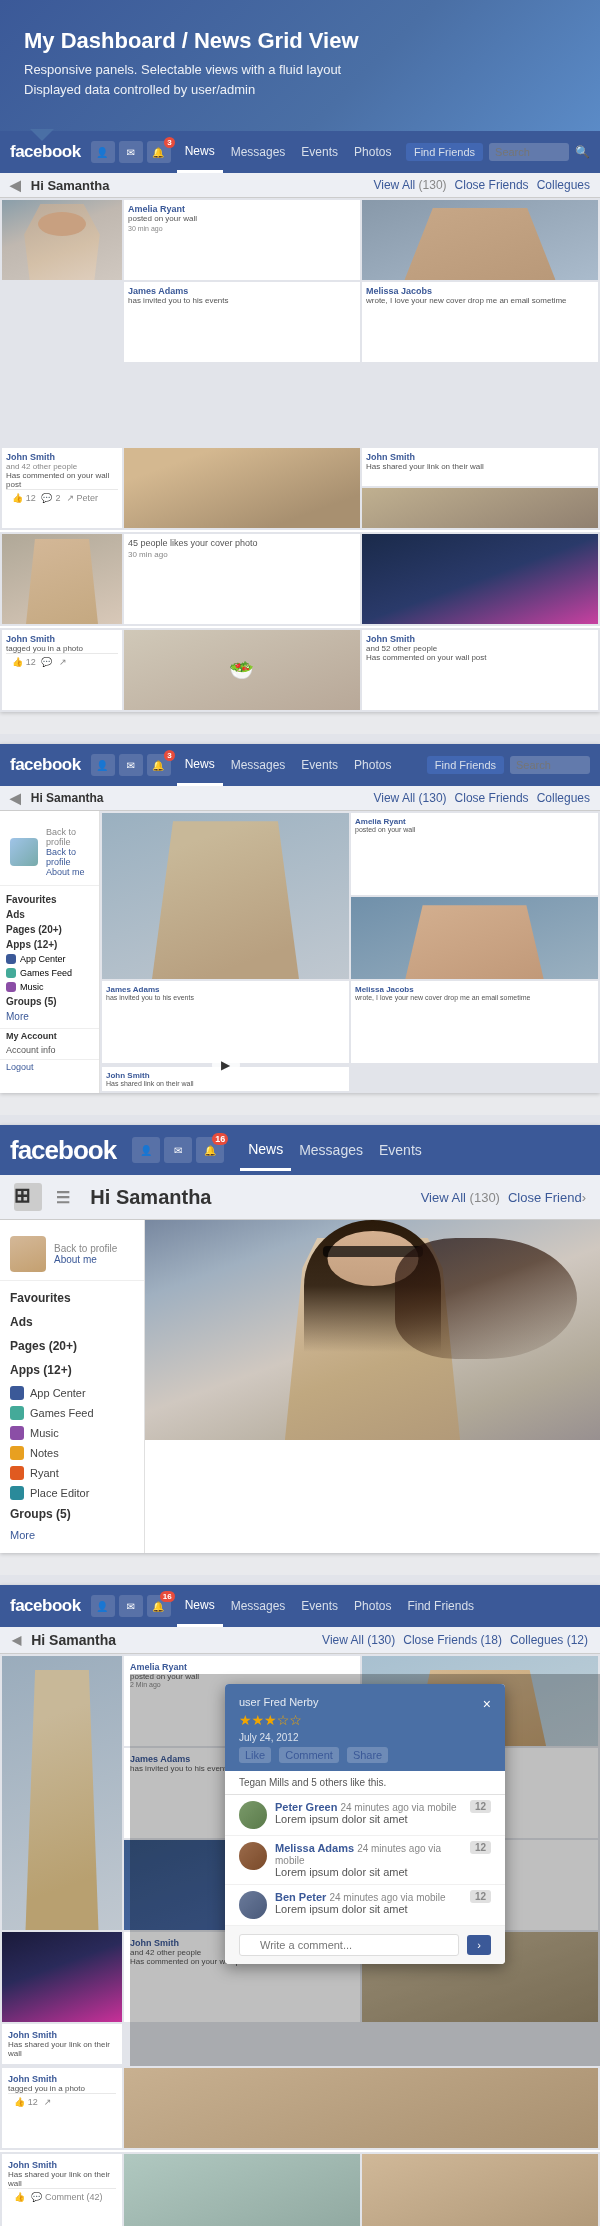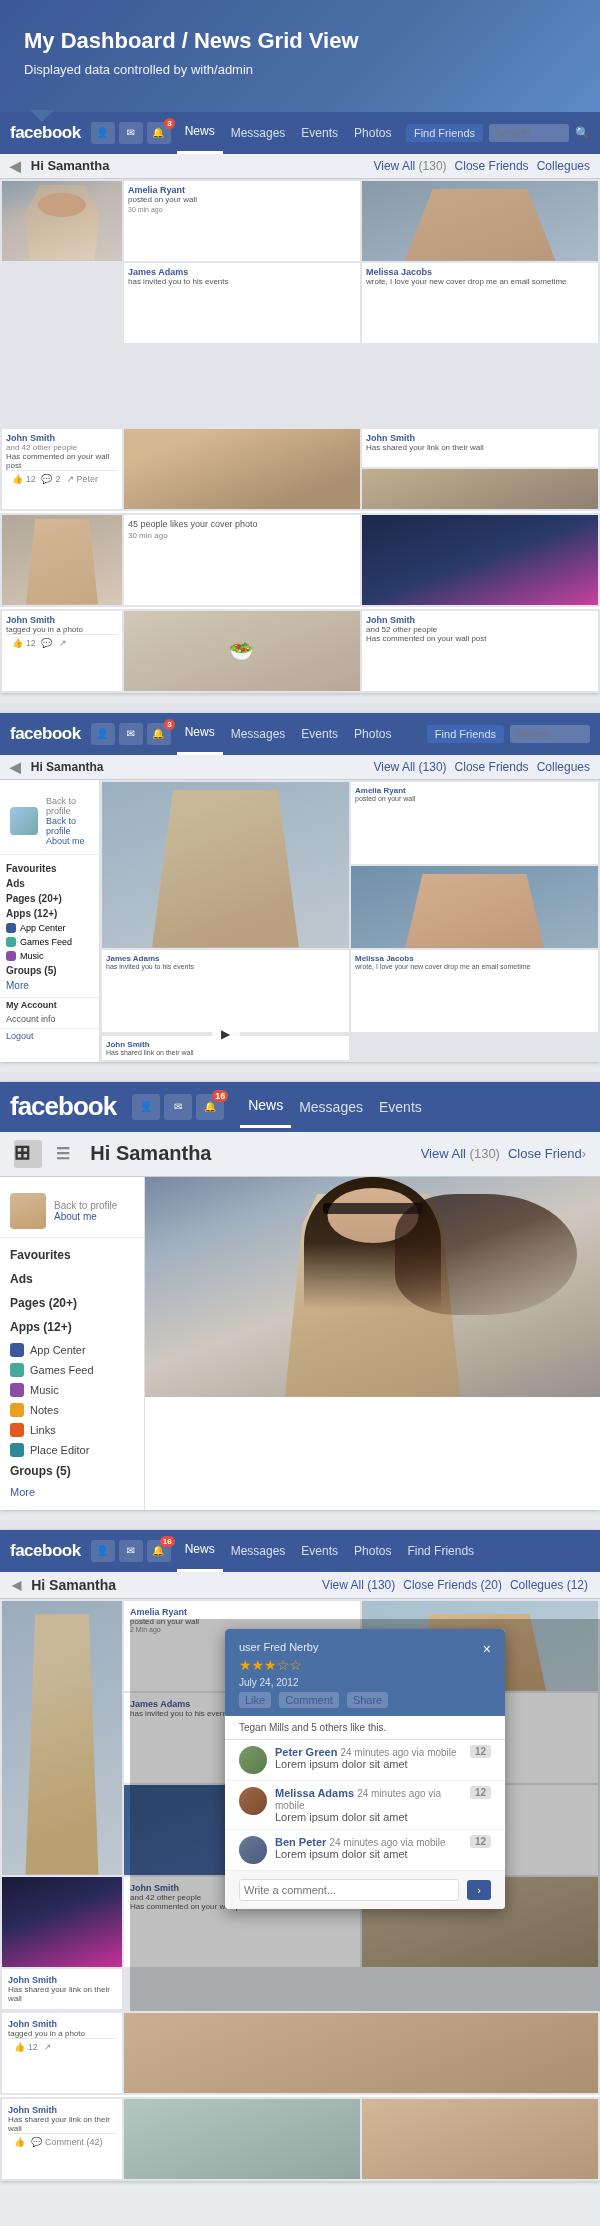--- a/index.html
+++ b/index.html
@@ -64,21 +64,21 @@
       font-size: 18px;
       font-weight: bold;
       color: #333;
     }
     .hi-bar-icon { color: #888; font-size: 14px; }
     .hi-bar-right { margin-left: auto; display: flex; gap: 8px; font-size: 12px; color: #3b5998; font-weight: normal; }
     .hi-bar-right span { cursor: pointer; }
     .view-count { color: #888; }
 
     
-    .fb-instance { background: white; margin-bottom: 10px; box-shadow: 0 1px 4px rgba(0,0,0,0.2); }
+    .fb-instance { background: white; margin-bottom: 22px; box-shadow: 0 1px 4px rgba(0,0,0,0.2); }
 
     
     .content-with-sidebar {
       display: flex;
       background: white;
     }
     .sidebar {
       width: 145px;
       min-width: 145px;
       background: white;
@@ -162,21 +162,21 @@
 
     
     .write-comment {
       display: flex; align-items: center;
       padding: 8px 14px;
       gap: 8px;
       background: #f7f7f7;
     }
     .comment-input {
       flex: 1; border: 1px solid #ddd; border-radius: 3px;
-      padding: 4px 4px; font-size: 11px; color: #888;
+      padding: 4px 20px; font-size: 11px; color: #888;
       background: white;
     }
     .comment-send {
       background: #3b5998; color: white;
       border: none; border-radius: 3px;
       padding: 4px 10px; font-size: 11px; cursor: pointer;
     }
 
     
     .section-gap { height: 10px; background: #e2e4ea; }
@@ -204,21 +204,22 @@
 
     
     .groups-section { padding: 4px 10px; }
     .groups-title { font-size: 12px; font-weight: bold; color: #333; }
   </style>
 </head>
 <body>
 
 <div class="hero-banner">
   <div class="hero-title">My Dashboard / News Grid View</div>
-  <div class="hero-sub">Displayed data controlled by with/admin</div>
+  <div class="hero-sub">Responsive panels. Selectable views with a fluid layout</div>
+  <div class="hero-sub">Displayed data controlled by user/admin</div>
 </div>
 
 <div class="fb-instance">
 
   <div class="fb-nav">
     <span class="fb-logo">facebook</span>
     <div class="nav-icons">
       <div class="nav-icon-btn">👤</div>
       <div class="nav-icon-btn">✉</div>
       <div class="nav-icon-btn">🔔
@@ -512,21 +513,21 @@
       <div class="sidebar-item-row">
         <div class="sidebar-dot dot-purple"></div>
         <span>Music</span>
       </div>
       <div class="sidebar-item-row">
         <div class="sidebar-dot dot-yellow"></div>
         <span>Notes</span>
       </div>
       <div class="sidebar-item-row">
         <div class="sidebar-dot dot-orange"></div>
-        <span>Links</span>
+        <span>Ryant</span>
       </div>
       <div class="sidebar-item-row">
         <div class="sidebar-dot dot-teal"></div>
         <span>Place Editor</span>
       </div>
 
       <div class="groups-section">
         <div class="groups-title">Groups (5)</div>
       </div>
       <div class="sidebar-section">
@@ -574,21 +575,21 @@
       <span class="nav-item">Photos</span>
       <span class="nav-item">Find Friends</span>
     </div>
   </div>
 
   <div class="hi-bar" style="font-size:14px;padding:5px 12px;">
     <span style="font-size:12px;color:#888;">◀</span>
     <span>Hi Samantha</span>
     <div class="hi-bar-right">
       <span>View All (130)</span>
-      <span>Close Friends (20)</span>
+      <span>Close Friends (18)</span>
       <span>Collegues (12)</span>
     </div>
   </div>
 
   <div style="position:relative;background:#e2e4ea;">
 
     <div style="display:grid;grid-template-columns:120px 1fr 1fr;grid-template-rows:90px 90px 90px 90px;gap:2px;padding:2px;background:#e2e4ea;">
 
       <div style="background:linear-gradient(160deg,#9aacbc 0%,#c0c8d0 100%);grid-row:span 3;position:relative;">
         <div style="position:absolute;bottom:0;left:50%;transform:translateX(-50%);width:80%;height:95%;background:linear-gradient(160deg,#c8b898 20%,#b8a070 80%);clip-path:polygon(22% 0%,78% 0%,88% 100%,12% 100%);"></div>

